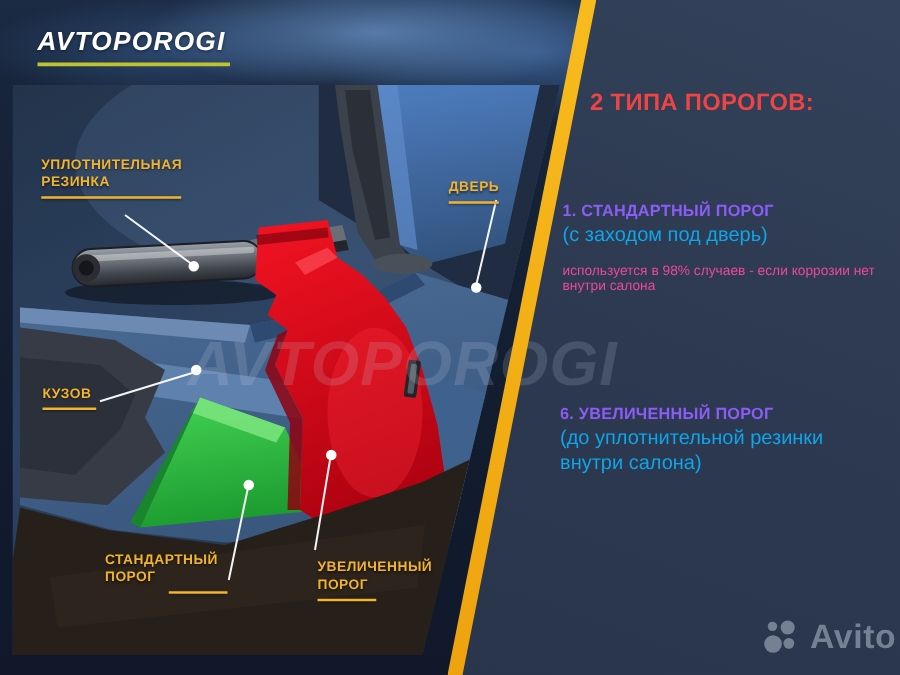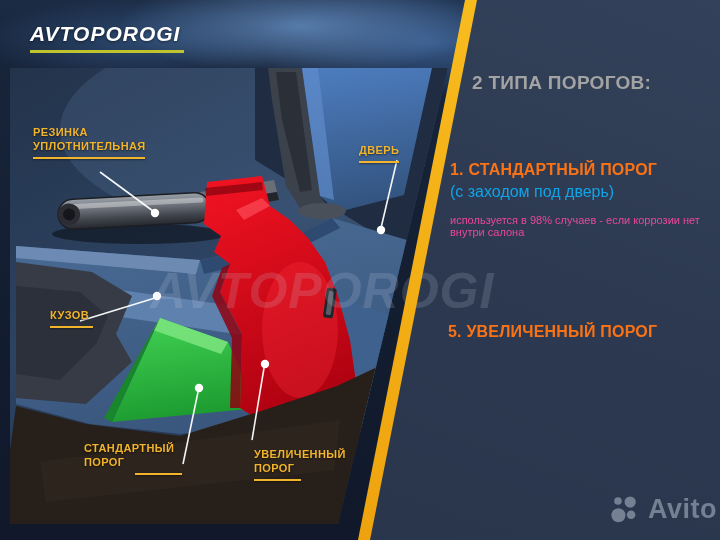--- a/index.html
+++ b/index.html
@@ -53,34 +53,34 @@
   .lbl{
     position:absolute;z-index:7;color:#f2b42c;font-weight:800;
     font-size:11px;line-height:1.27;letter-spacing:.4px;
     text-shadow:0 1px 2px rgba(0,0,0,.55);
   }
   .lbl .ul{height:2px;background:#f2b42c;margin-top:3px;box-shadow:0 1px 2px rgba(0,0,0,.4);}
   .lbl-seal{left:33px;top:126px;}
   .lbl-seal .ul{width:112px;}
   .lbl-door{left:359px;top:144px;}
   .lbl-door .ul{width:40px;}
-  .lbl-body{left:34px;top:309px;margin-left:16px;}
+  .lbl-body{left:34px;top:309px;}
   .lbl-body .ul{width:43px;}
   .lbl-standard{left:84px;top:442px;width:98px;}
   .lbl-standard .ul{width:47px;margin-left:auto;}
   .lbl-enlarged{left:254px;top:424px;margin-top:24px;}
   .lbl-enlarged .ul{width:47px;}
   
   .heading{position:absolute;left:472px;top:69px;z-index:7;}
   .heading .h-y{font-size:19px;font-weight:800;letter-spacing:.3px;color:#f3b01f;}
-  .heading .h-w{font-size:19px;font-weight:800;letter-spacing:.3px;color:#a3a3a3;margin-top:3px;}
+  .heading .h-w{font-size:19px;font-weight:800;letter-spacing:.3px;color:#ef4444;margin-top:3px;}
   .item{position:absolute;z-index:7;}
   .item-1{left:450px;top:161px;}
   .item-2{left:448px;top:323px;}
-  .item .title{font-size:16px;font-weight:800;letter-spacing:.2px;color:#f97316;}
+  .item .title{font-size:13px;font-weight:800;letter-spacing:.2px;color:#8b5cf6;}
   .item .sub{font-size:16px;font-weight:500;color:#0ea5e9;margin-top:3px;line-height:1.22;}
   .item-2 .sub{width:225px;}
   .item .body{font-size:11px;font-weight:400;color:#ec4899;margin-top:12px;line-height:1.17;}
   .item-1 .body{width:252px;}
   .item-2 .body{width:250px;}
   
   .avito{
     position:absolute;left:610px;top:494px;z-index:7;display:flex;align-items:center;gap:8px;
     opacity:.85;
   }
@@ -203,22 +203,22 @@
   </div>
 
   <div class="watermark">AVTOPOROGI</div>
   <div class="stripe"></div>
 
   <div class="logo">
     <span>AVTOPOROGI</span>
   </div>
 
   <div class="lbl lbl-seal">
+    <div>УПЛОТНИТЕЛЬНАЯ</div>
     <div>РЕЗИНКА</div>
-    <div>УПЛОТНИТЕЛЬНАЯ</div>
     <div class="ul"></div>
   </div>
   <div class="lbl lbl-door">
     <div>ДВЕРЬ</div>
     <div class="ul"></div>
   </div>
   <div class="lbl lbl-body">
     <div>КУЗОВ</div>
     <div class="ul"></div>
   </div>
@@ -237,21 +237,22 @@
     <div class="h-w">2 ТИПА ПОРОГОВ:</div>
   </div>
 
   <div class="item item-1">
     <div class="title">1. СТАНДАРТНЫЙ ПОРОГ</div>
     <div class="sub">(с заходом под дверь)</div>
     <div class="body">используется в 98% случаев - если коррозии нет внутри салона</div>
   </div>
 
   <div class="item item-2">
-    <div class="title">5. УВЕЛИЧЕННЫЙ ПОРОГ</div>
+    <div class="title">6. УВЕЛИЧЕННЫЙ ПОРОГ</div>
+    <div class="sub">(до уплотнительной резинки внутри салона)</div>
   </div>
 
   <div class="avito">
     <svg width="30" height="30" viewBox="0 0 32 32">
       <g fill="#848da0">
         <circle cx="8.5" cy="6.5" r="4"></circle>
         <circle cx="21.5" cy="7.5" r="6"></circle>
         <circle cx="9" cy="21.5" r="7.5"></circle>
         <circle cx="22.5" cy="21" r="4.6"></circle>
       </g>

